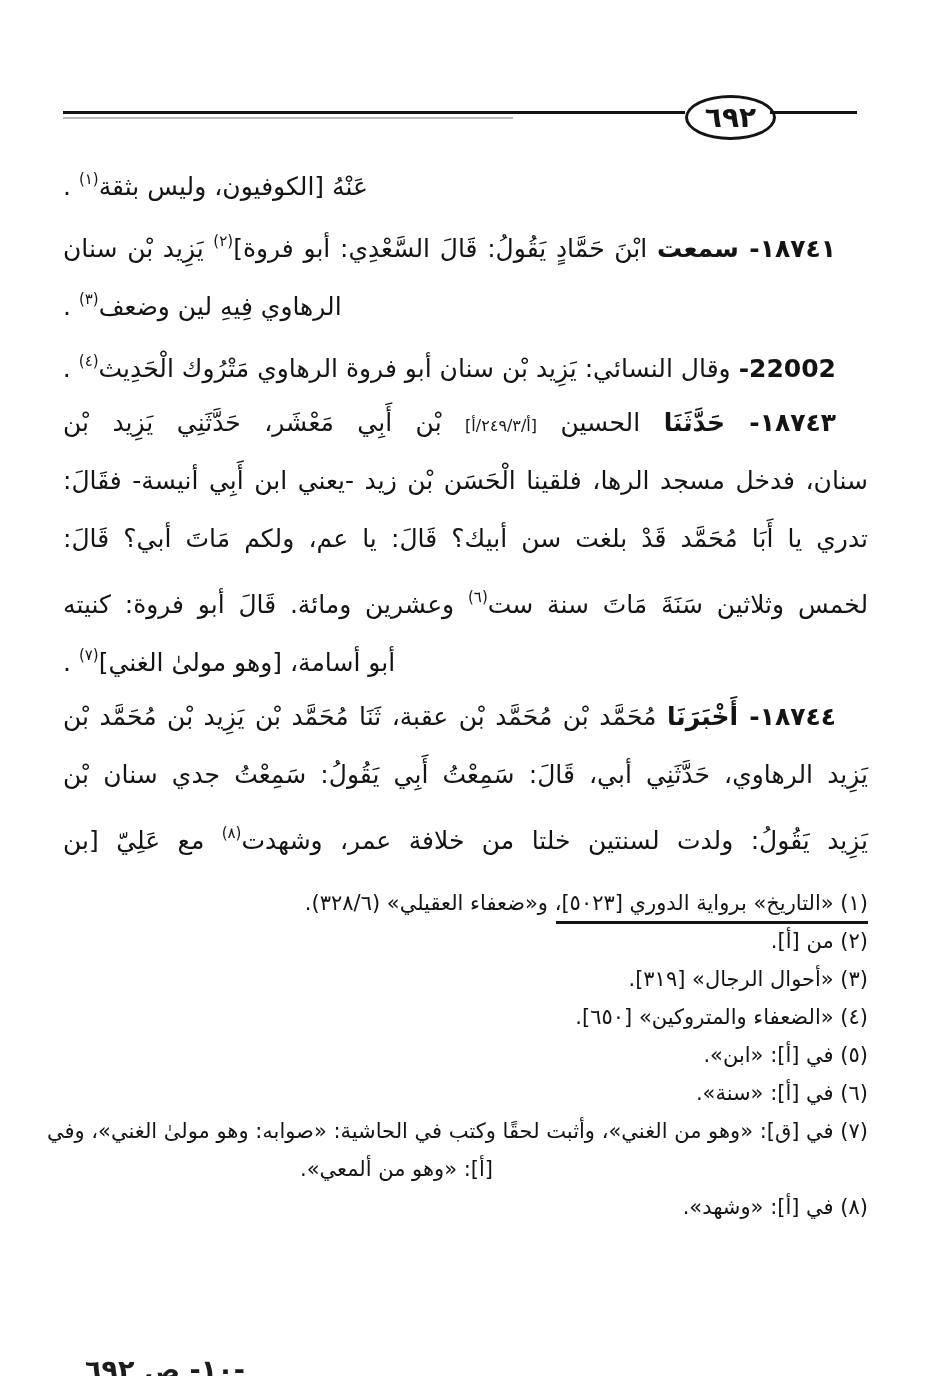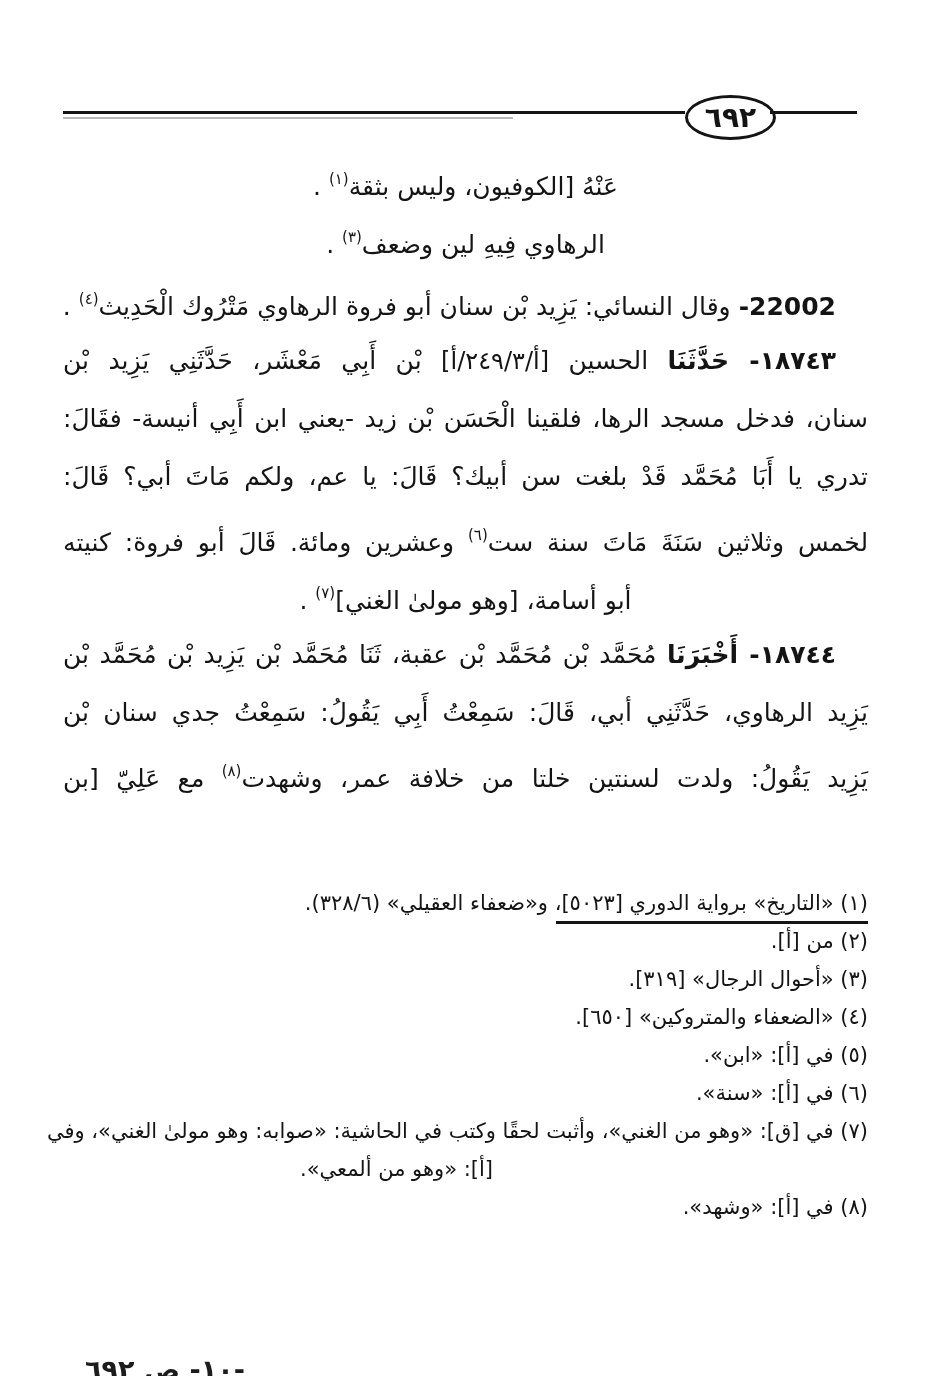--- a/index.html
+++ b/index.html
@@ -26,25 +26,25 @@
   
   .body {
     position:absolute; left:63px; top:150px; width:805px;
     direction:rtl;
   }
   .line {
     height:58px; line-height:58px; font-size:25px;
     white-space:nowrap;
   }
   .line.justify { text-align:justify; text-align-last:justify; }
-  .line.right   { text-align:center; }
+  .line.right   { text-align:left; }
   .line.p-start { margin-top:4px; }
   .seg-bold  { font-weight:bold; }
   .seg-sup   { font-size:15px; vertical-align:11px; }
-  .seg-small { font-size:24px; }
+  .seg-small { font-size:16px; }
   
   .footnote-sep {
     position:absolute; left:556px; top:921px; width:312px; height:3px;
     background:#141414;
   }
   .footnotes {
     position:absolute; left:63px; top:884px; width:805px;
     direction:rtl;
   }
   .fline {
@@ -68,20 +68,21 @@
   <div class="rule-left"></div>
   <div class="rule-echo"></div>
   <div class="rule-right"></div>
 
   <div class="page-badge">
     <span>٦٩٢</span>
   </div>
 
   <div class="body">
       <div class="line right"><span class="seg">عَنْهُ [الكوفيون، وليس بثقة</span><span class="seg seg-sup">(١)</span><span class="seg"> .</span></div>
+      <div class="line justify p-start" style="padding-right: 32px;"><span class="seg seg-bold">١٨٧٤١- سمعت</span><span class="seg"> ابْنَ حَمَّادٍ يَقُولُ: قَالَ السَّعْدِي: أبو فروة]</span><span class="seg seg-sup">(٢)</span><span class="seg"> يَزِيد بْن سنان</span></div>
       <div class="line right"><span class="seg">الرهاوي فِيهِ لين وضعف</span><span class="seg seg-sup">(٣)</span><span class="seg"> .</span></div>
       <div class="line right p-start" style="padding-right: 32px;"><span class="seg seg-bold">22002-</span><span class="seg"> وقال النسائي: يَزِيد بْن سنان أبو فروة الرهاوي مَتْرُوك الْحَدِيث</span><span class="seg seg-sup">(٤)</span><span class="seg"> .</span></div>
       <div class="line justify p-start" style="padding-right: 32px;"><span class="seg seg-bold">١٨٧٤٣- حَدَّثَنَا</span><span class="seg"> الحسين </span><span class="seg seg-small">[أ/٢٤٩/٣/أ]</span><span class="seg"> بْن أَبِي مَعْشَر، حَدَّثَنِي يَزِيد بْن</span></div>
       <div class="line justify"><span class="seg">سنان، فدخل مسجد الرها، فلقينا الْحَسَن بْن زيد -يعني ابن أَبِي أنيسة- فقَالَ:</span></div>
       <div class="line justify"><span class="seg">تدري يا أَبَا مُحَمَّد قَدْ بلغت سن أبيك؟ قَالَ: يا عم، ولكم مَاتَ أبي؟ قَالَ:</span></div>
       <div class="line justify"><span class="seg">لخمس وثلاثين سَنَةَ مَاتَ سنة ست</span><span class="seg seg-sup">(٦)</span><span class="seg"> وعشرين ومائة. قَالَ أبو فروة: كنيته</span></div>
       <div class="line right"><span class="seg">أبو أسامة، [وهو مولىٰ الغني]</span><span class="seg seg-sup">(٧)</span><span class="seg"> .</span></div>
       <div class="line justify p-start" style="padding-right: 32px;"><span class="seg seg-bold">١٨٧٤٤- أَخْبَرَنَا</span><span class="seg"> مُحَمَّد بْن مُحَمَّد بْن عقبة، ثَنَا مُحَمَّد بْن يَزِيد بْن مُحَمَّد بْن</span></div>
       <div class="line justify"><span class="seg">يَزِيد الرهاوي، حَدَّثَنِي أبي، قَالَ: سَمِعْتُ أَبِي يَقُولُ: سَمِعْتُ جدي سنان بْن</span></div>
       <div class="line justify"><span class="seg">يَزِيد يَقُولُ: ولدت لسنتين خلتا من خلافة عمر، وشهدت</span><span class="seg seg-sup">(٨)</span><span class="seg"> مع عَلِيّ [بن</span></div>

